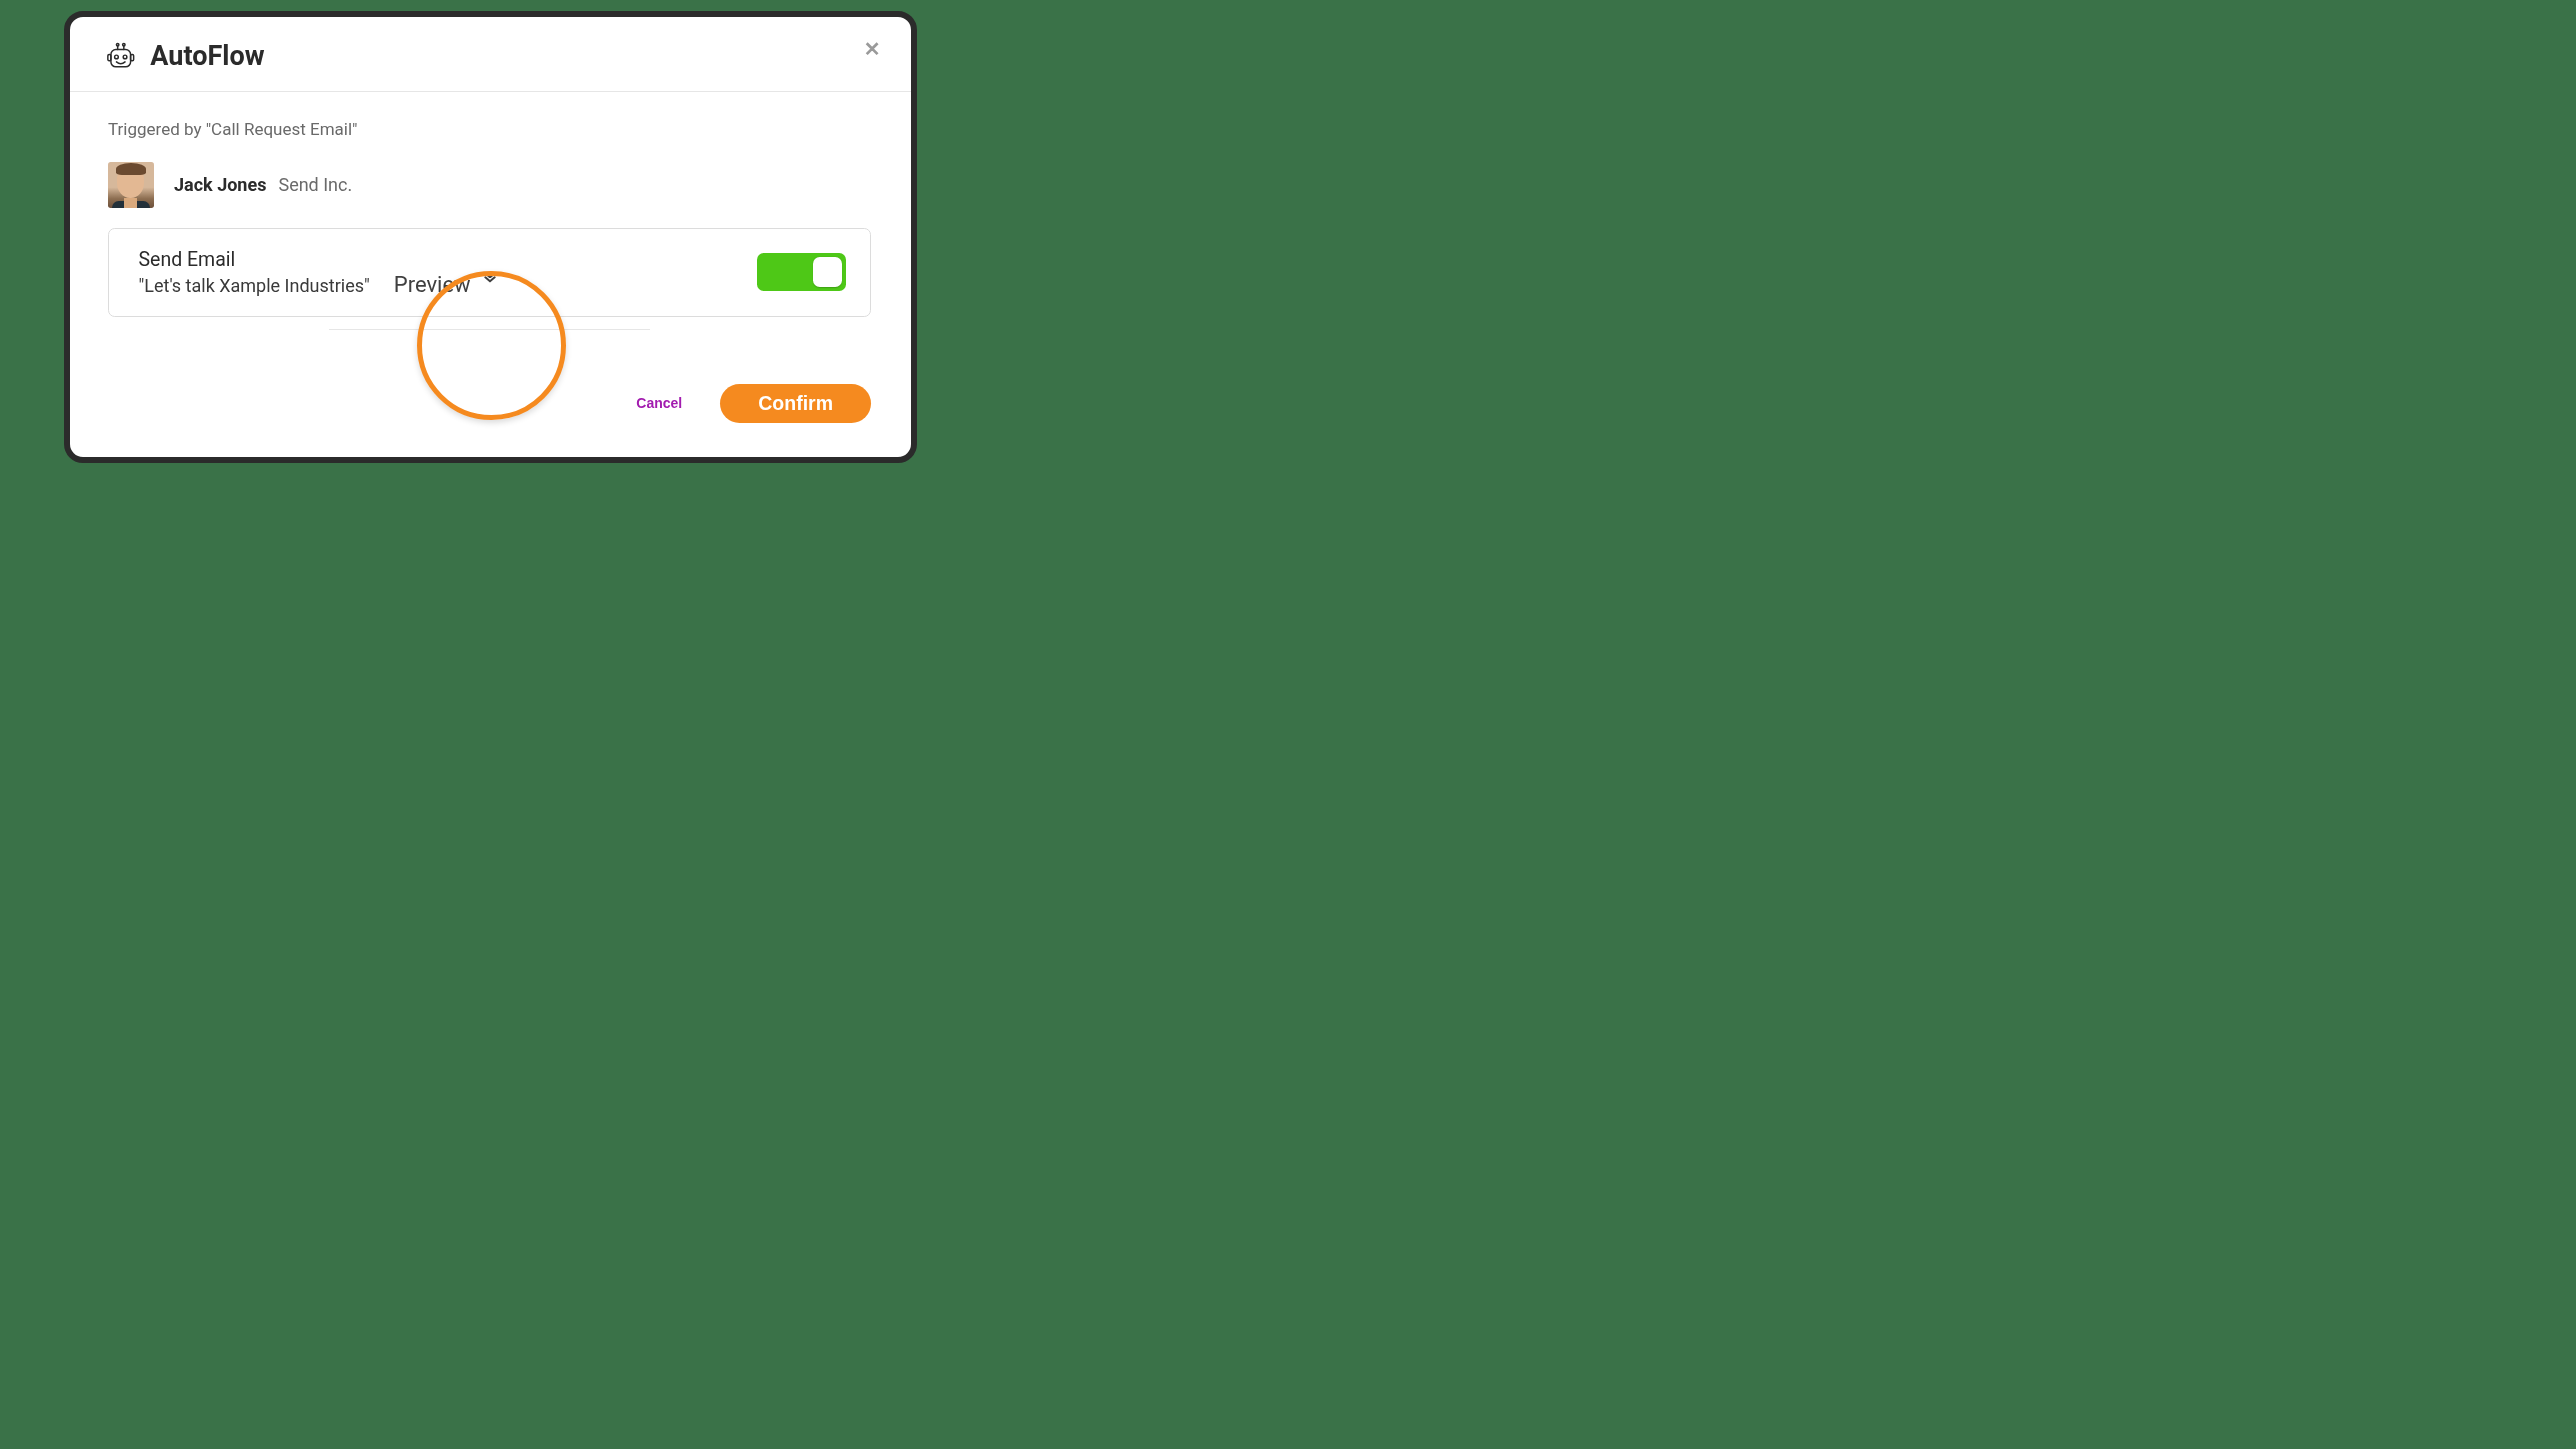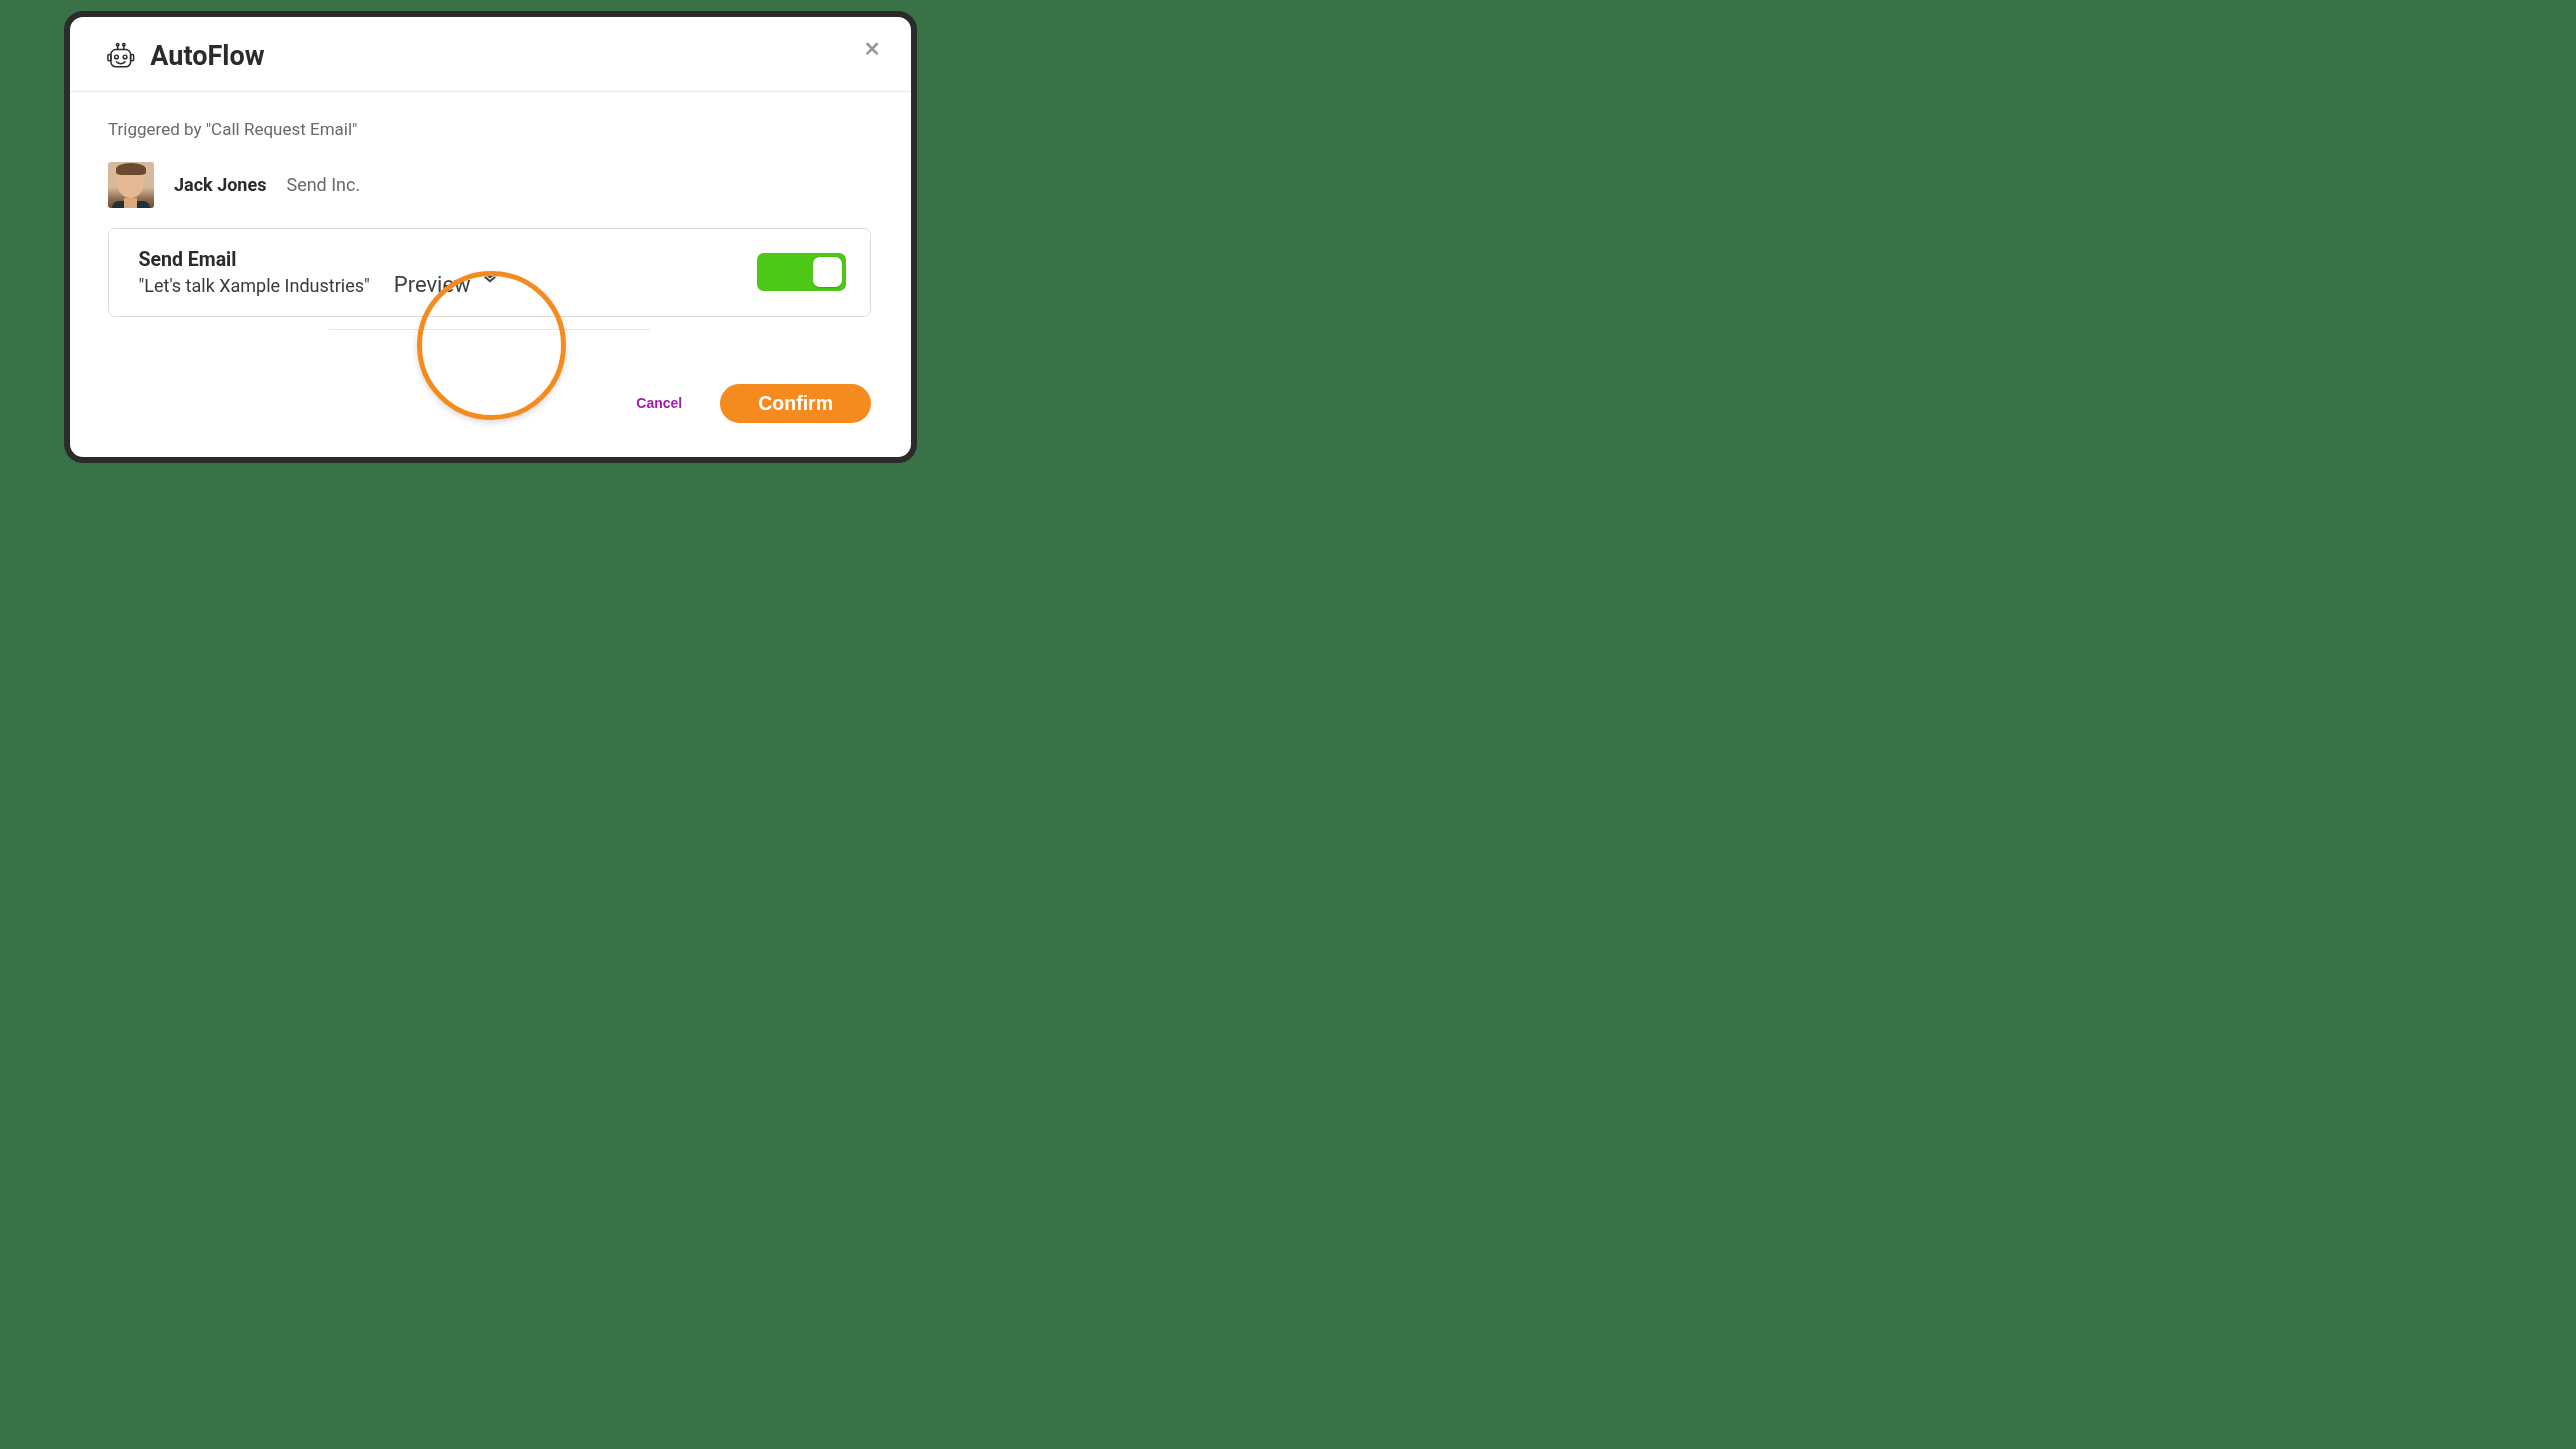--- a/index.html
+++ b/index.html
@@ -112,21 +112,21 @@
       bottom: 0;
       left: 4px;
       width: 38px;
       height: 6.7px;
       background: #22303a;
       border-radius: 6.7px 6.7px 0 0;
     }
     .contact-info {
       display: flex;
       align-items: baseline;
-      gap: 20px;
+      gap: 12px;
     }
     .contact-name {
       font-size: 18px;
       font-weight: 700;
       color: #2b2b2b;
     }
     .contact-company {
       font-size: 18px;
       color: #6a6a6a;
     }
@@ -143,21 +143,21 @@
       display: flex;
       align-items: center;
       flex-wrap: nowrap;
     }
     .action-text-block {
       display: flex;
       flex-direction: column;
     }
     .action-title {
       font-size: 19.5px;
-      font-weight: 700;
+      font-weight: 400;
       color: #2b2b2b;
       margin-bottom: 4px;
     }
     .action-subject {
       font-size: 18px;
       color: #3a3a3a;
     }
     .preview-link {
       display: inline-flex;
       gap: 13px;

